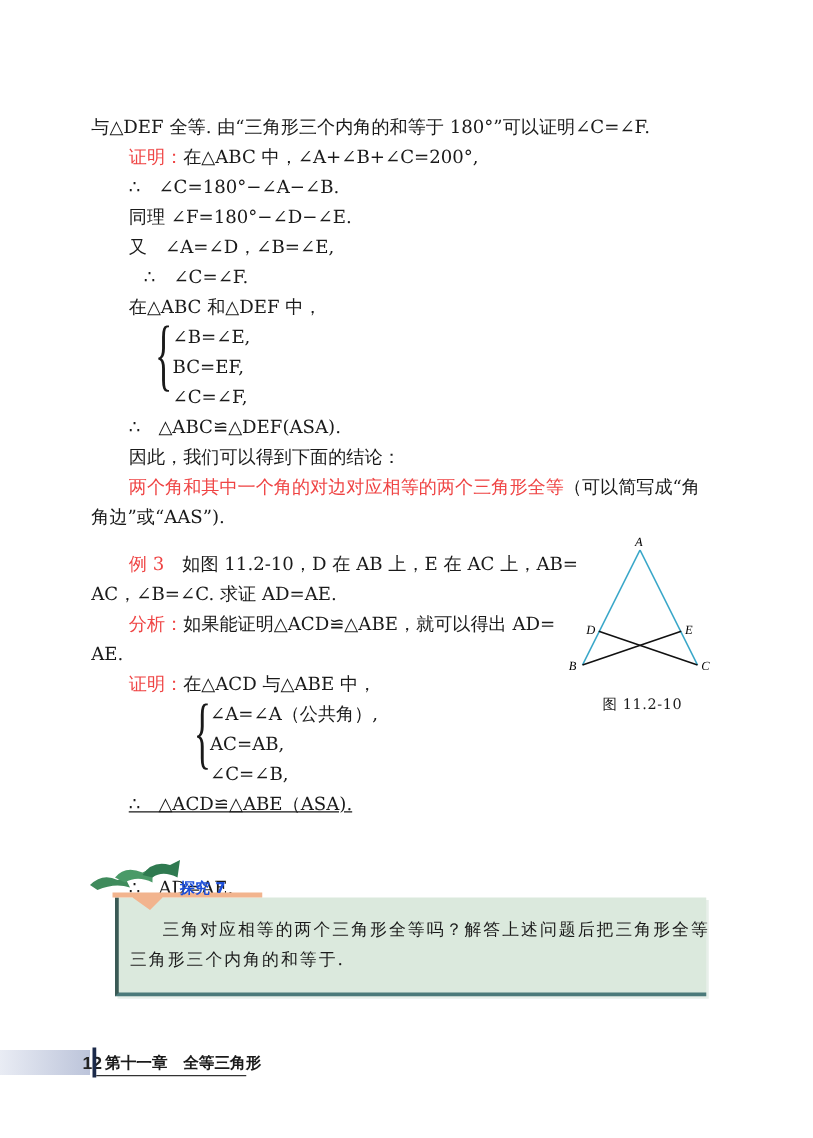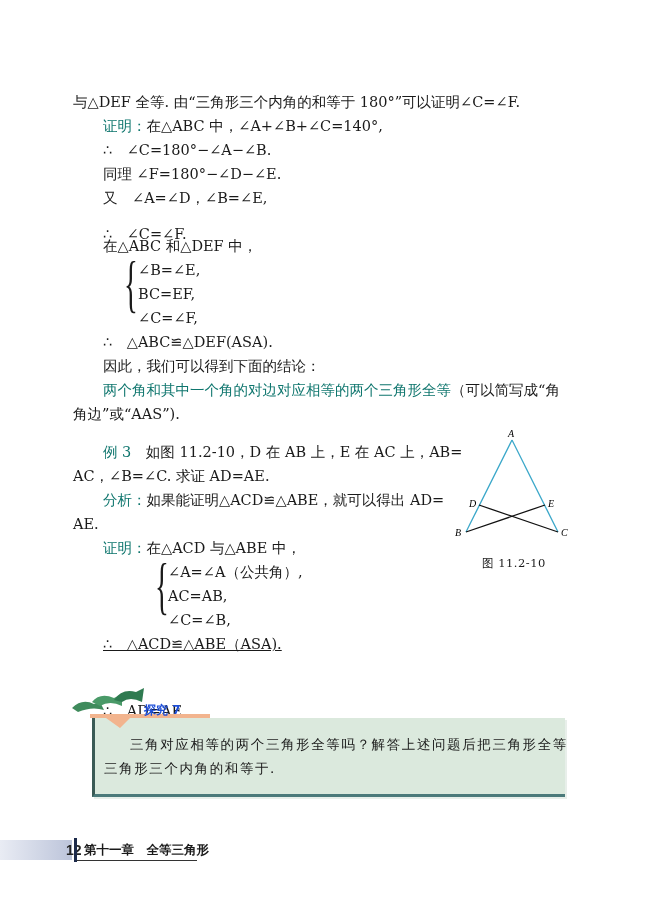--- a/index.html
+++ b/index.html
@@ -1,21 +1,21 @@
 <!DOCTYPE html>
 <html><head>
 <meta charset="utf-8">
 <style>
   html, body { margin:0; padding:0; }
   body {
     width:650px; height:910px; background:#ffffff; position:relative; overflow:hidden;
     font-family:"DejaVu Serif", serif; color:#1a1a1a; font-size:14.5px;
   }
   .ln { position:absolute; white-space:nowrap; line-height:20px; }
-  .blue { color:#0f766e; }
+  .blue { color:#ef4444; }
   .brace {
     position:absolute; font-family:"Liberation Serif", serif; font-size:64px; line-height:64px;
     transform:scaleX(0.45); transform-origin:left top; color:#1a1a1a;
   }
   .fig { position:absolute; left:448px; top:428px; width:140px; height:150px; }
   .fig-cap { position:absolute; left:482px; top:556px; font-size:11.5px; letter-spacing:0.5px; }
   .explore-box {
     position:absolute; left:92px; top:718px; width:470px; height:76px;
     background:#dbe9dd; border-left:3px solid #3a5a55; border-bottom:3px solid #4b7a7a;
     box-shadow: 2px 2px 0 #e8efea;
@@ -29,26 +29,26 @@
   .footer-num { position:absolute; left:48px; top:840px; font-family:"Liberation Sans", sans-serif; font-weight:bold; font-size:14px; line-height:20px; color:#222;margin-left:18px; }
   .footer-sep { position:absolute; left:74px; top:838px; width:3px; height:24px; background:#1c2a4a; }
   .footer-title { position:absolute; left:84px; top:840px; font-family:"DejaVu Sans", sans-serif; font-weight:bold; font-size:12.5px; line-height:20px; }
   .footer-line { position:absolute; left:77px; top:860px; width:120px; height:1px; background:#333; }
 </style>
 </head>
 <body>
 
 <div class="ln" style="left:73px;top:92px;">与△DEF 全等. 由“三角形三个内角的和等于 180°”可以证明∠C=∠F.</div>
 <div class="ln" style="left:103px;top:116px;">
-  <span class="blue">证明：</span><span>在△ABC 中，∠A+∠B+∠C=140°,</span>
+  <span class="blue">证明：</span><span>在△ABC 中，∠A+∠B+∠C=200°,</span>
 </div>
 <div class="ln" style="left:103px;top:140px;">∴　∠C=180°−∠A−∠B.</div>
 <div class="ln" style="left:103px;top:164px;">同理 ∠F=180°−∠D−∠E.</div>
 <div class="ln" style="left:103px;top:188px;">又　∠A=∠D，∠B=∠E,</div>
-<div class="ln" style="left:103px;top:212px;margin-top:12px;">∴　∠C=∠F.</div>
+<div class="ln" style="left:115px;top:212px;">∴　∠C=∠F.</div>
 <div class="ln" style="left:103px;top:236px;">在△ABC 和△DEF 中，</div>
 
 <div class="brace" style="left:124px;top:252px;">{</div>
 <div class="ln" style="left:138px;top:260px;">∠B=∠E,</div>
 <div class="ln" style="left:138px;top:284px;">BC=EF,</div>
 <div class="ln" style="left:138px;top:308px;">∠C=∠F,</div>
 
 <div class="ln" style="left:103px;top:332px;">∴　△ABC≌△DEF(ASA).</div>
 <div class="ln" style="left:103px;top:356px;">因此，我们可以得到下面的结论：</div>
 <div class="ln" style="left:103px;top:380px;">

